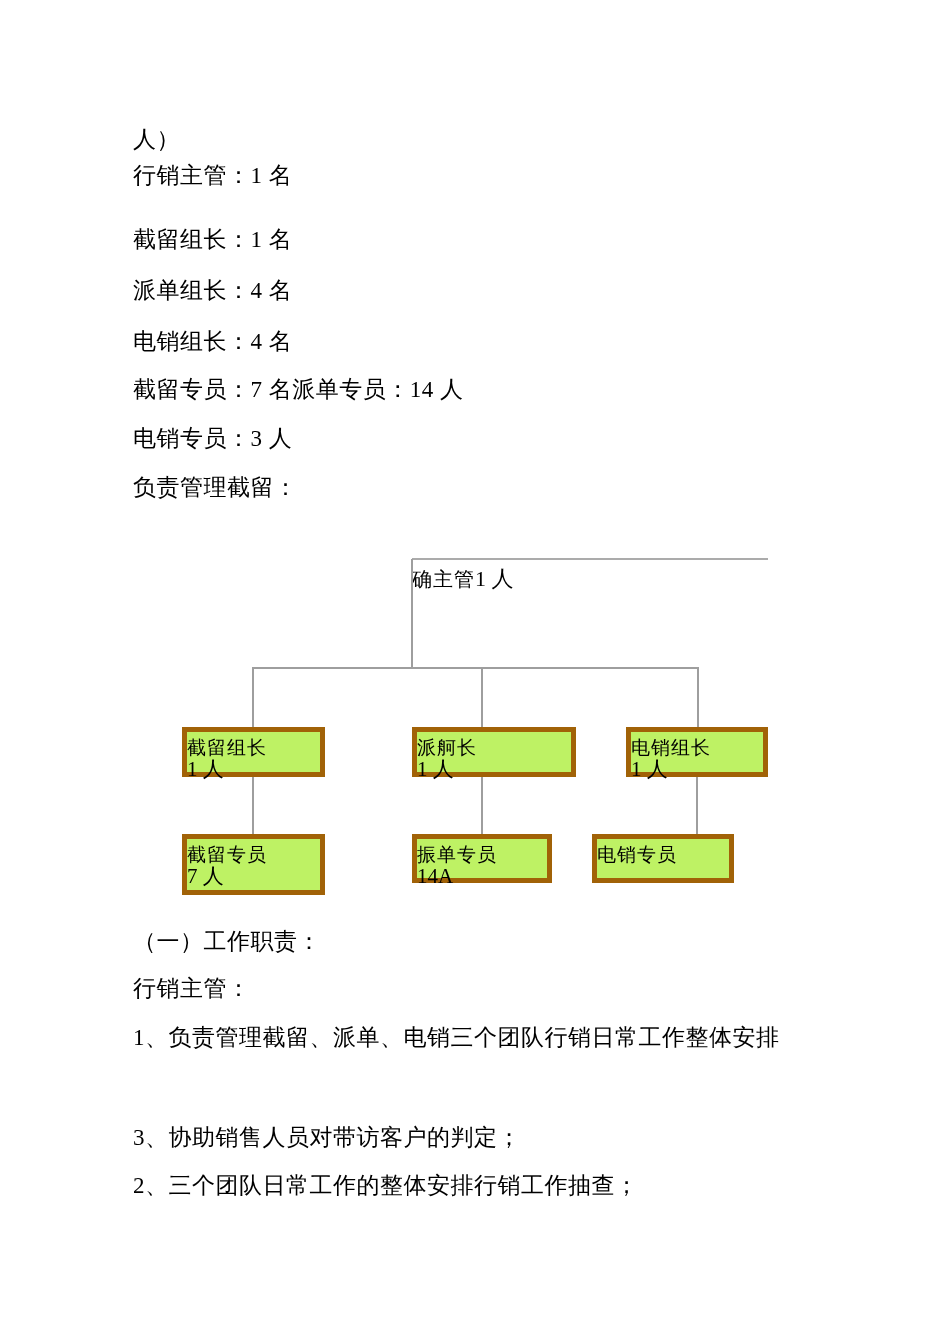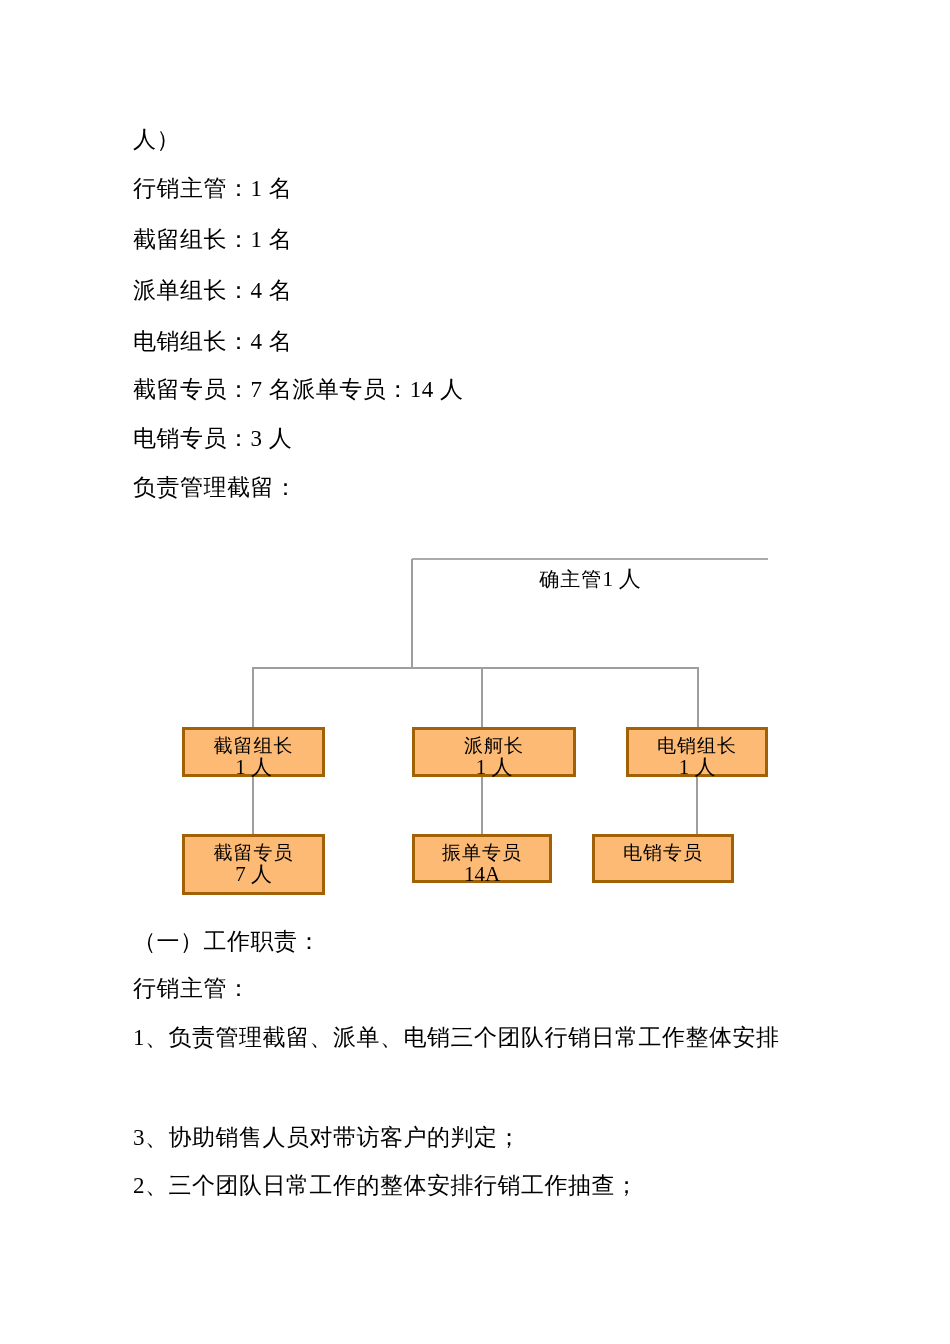--- a/index.html
+++ b/index.html
@@ -19,60 +19,59 @@
     line-height:27px;
     white-space:pre;
     letter-spacing:0.5px;
   }
   
   .ln{position:absolute;background:#9e9e9e;}
   .ln-light{position:absolute;background:#ababab;}
   .obox{
     position:absolute;
     box-sizing:border-box;
-    border:3px solid #a16207;
-    background:#fdba74;
-    text-align:center;
+    border:5px solid #a16207;
+    background:#bef264;
+    text-align:left;
     height:50px;
   }
   .obox .t{
     font-family:"Liberation Sans","DejaVu Sans",sans-serif;
     font-size:19px;
     line-height:23px;
     margin-top:4px;
     letter-spacing:1px;
   }
   .obox .c{
     font-family:"Liberation Serif","DejaVu Serif",serif;
     font-size:21px;
     line-height:21px;
   }
   .root-label{
     position:absolute;
     left:412px;top:564px;width:356px;
-    text-align:center;
     white-space:pre;
   }
   .root-label .t{
     font-family:"Liberation Sans","DejaVu Sans",sans-serif;
     font-size:20px;
     letter-spacing:1px;
   }
   .root-label .c{
     font-family:"Liberation Serif","DejaVu Serif",serif;
     font-size:22px;
   }
 </style>
 </head>
 <body>
 
 <div class="page">
 
   <p class="line" style="top:126px">人）</p>
-  <p class="line" style="top:175px">行销主管：1 名</p>
+  <p class="line" style="top:162px">行销主管：1 名</p>
   <p class="line" style="top:226px">截留组长：1 名</p>
   <p class="line" style="top:277px">派单组长：4 名</p>
   <p class="line" style="top:328px">电销组长：4 名</p>
   <p class="line" style="top:376px">截留专员：7 名派单专员：14 人</p>
   <p class="line" style="top:425px">电销专员：3 人</p>
   <p class="line" style="top:474px">负责管理截留：</p>
 
   <div>
 
     <div class="ln-light" style="left:412px;top:558px;width:356px;height:2px"></div>

